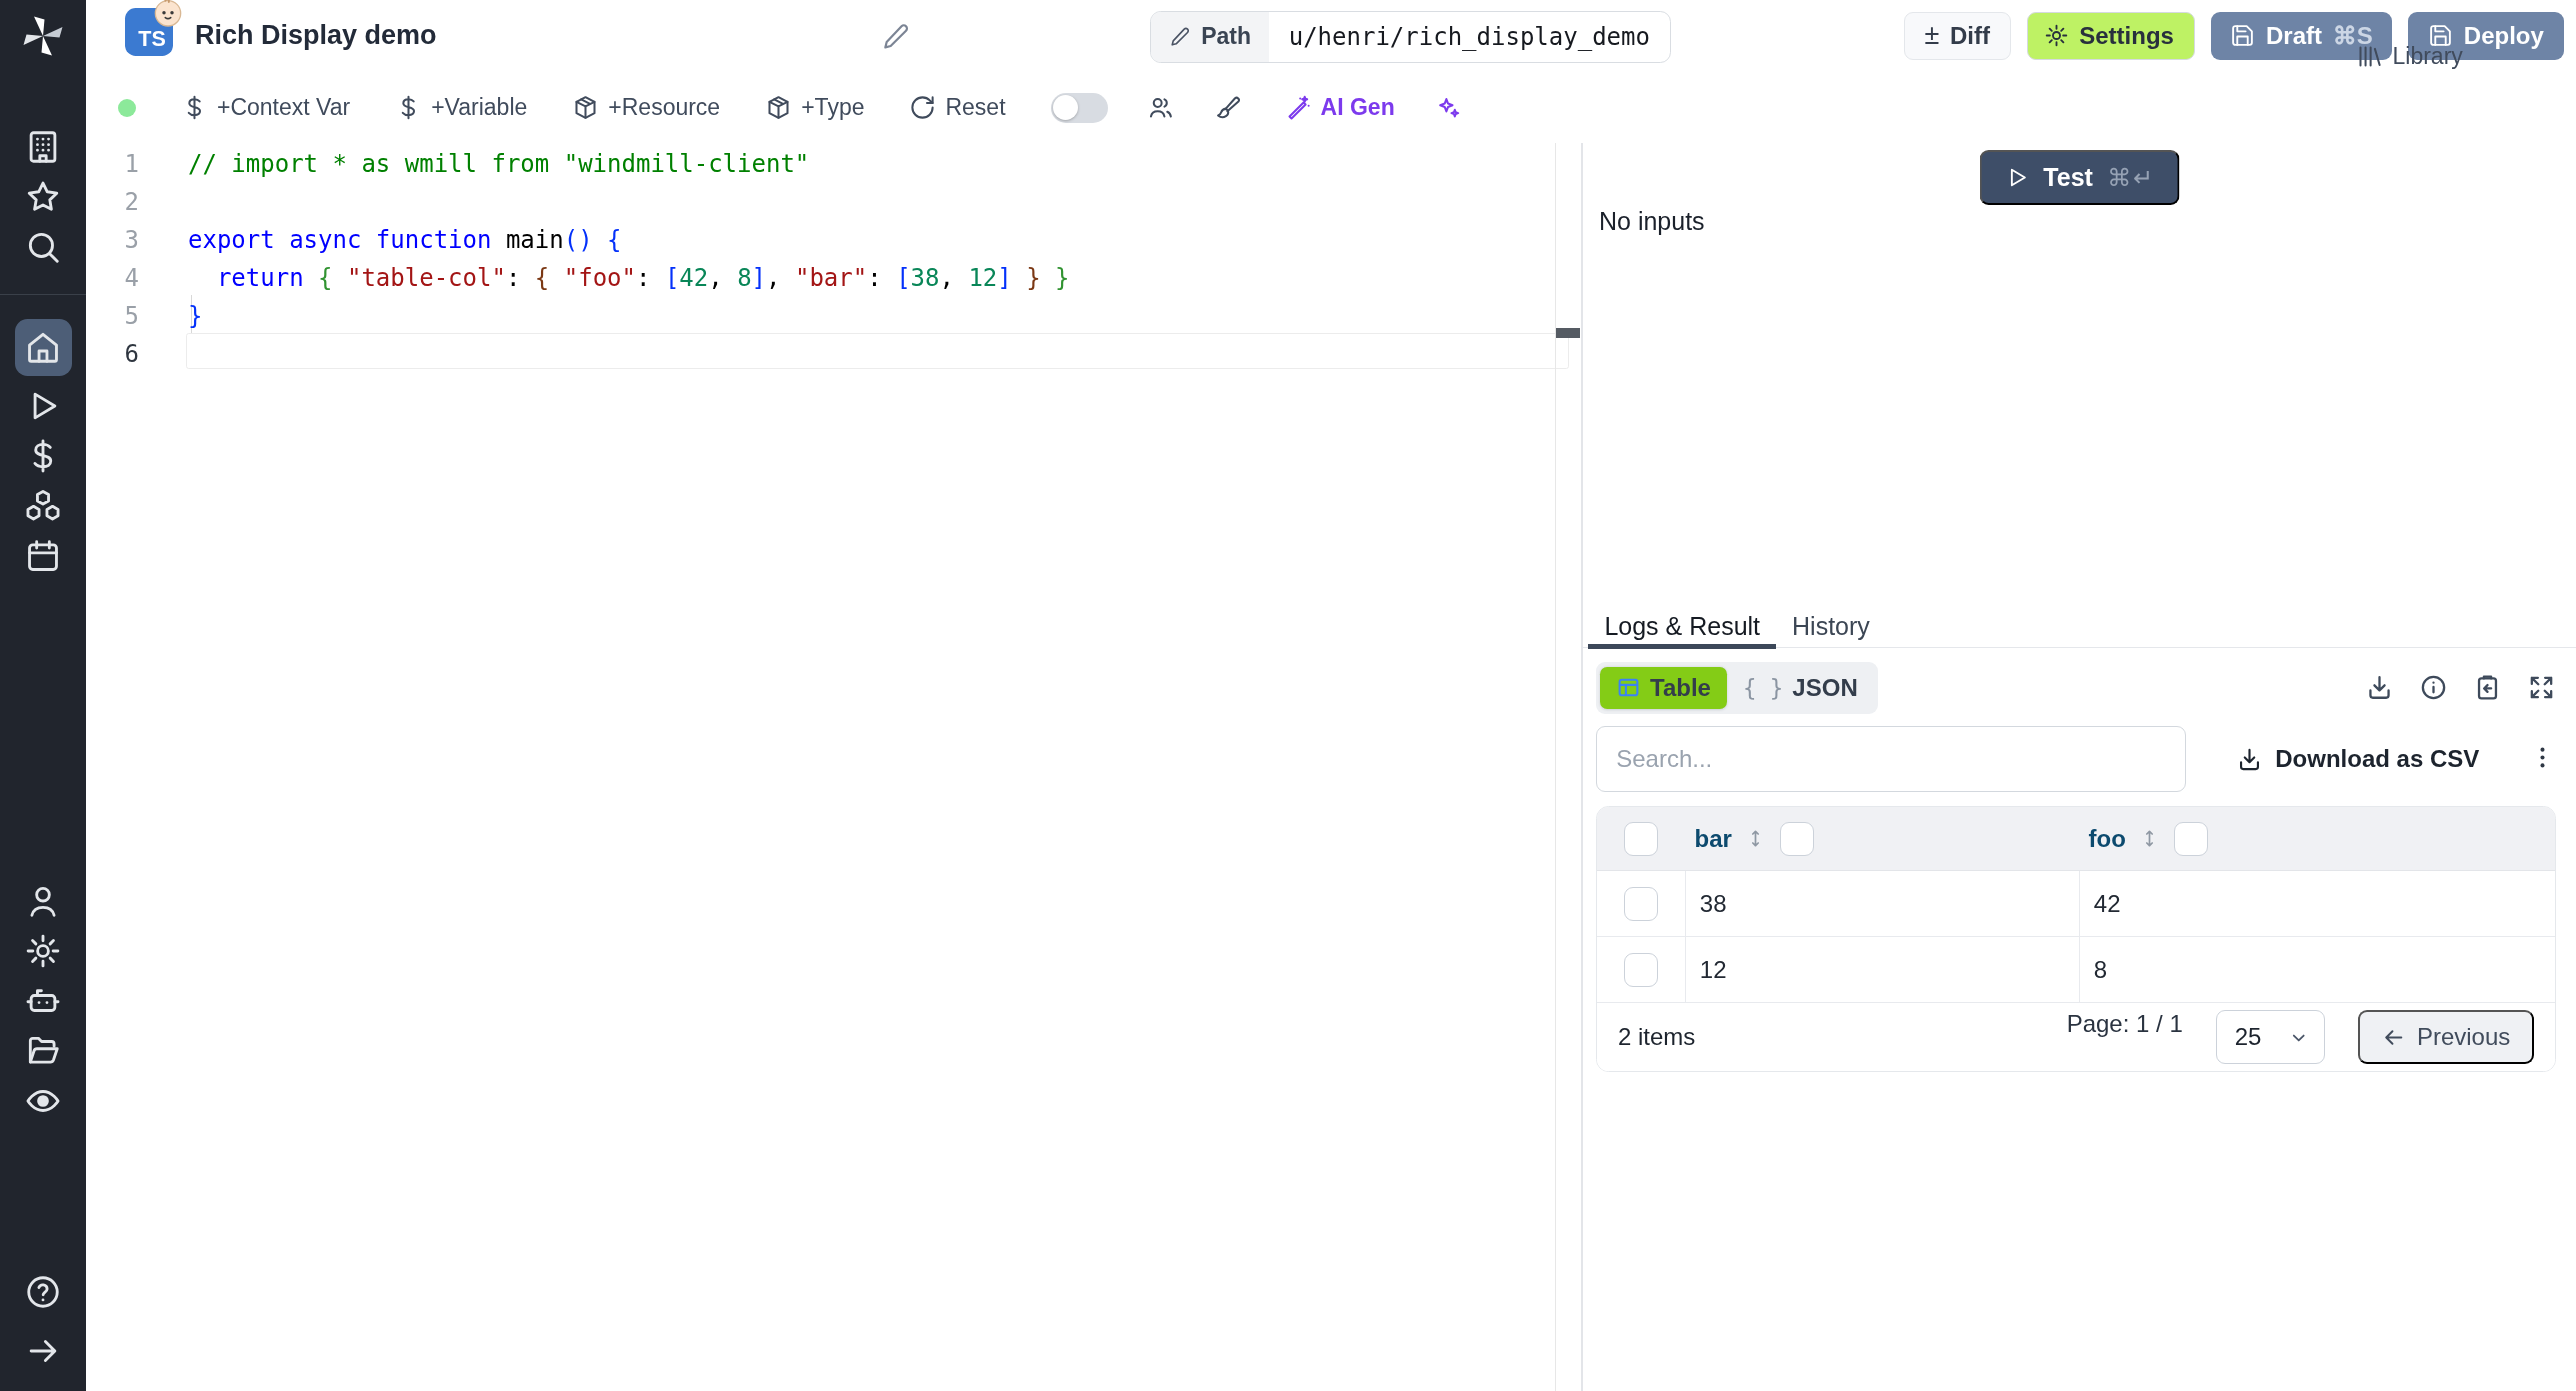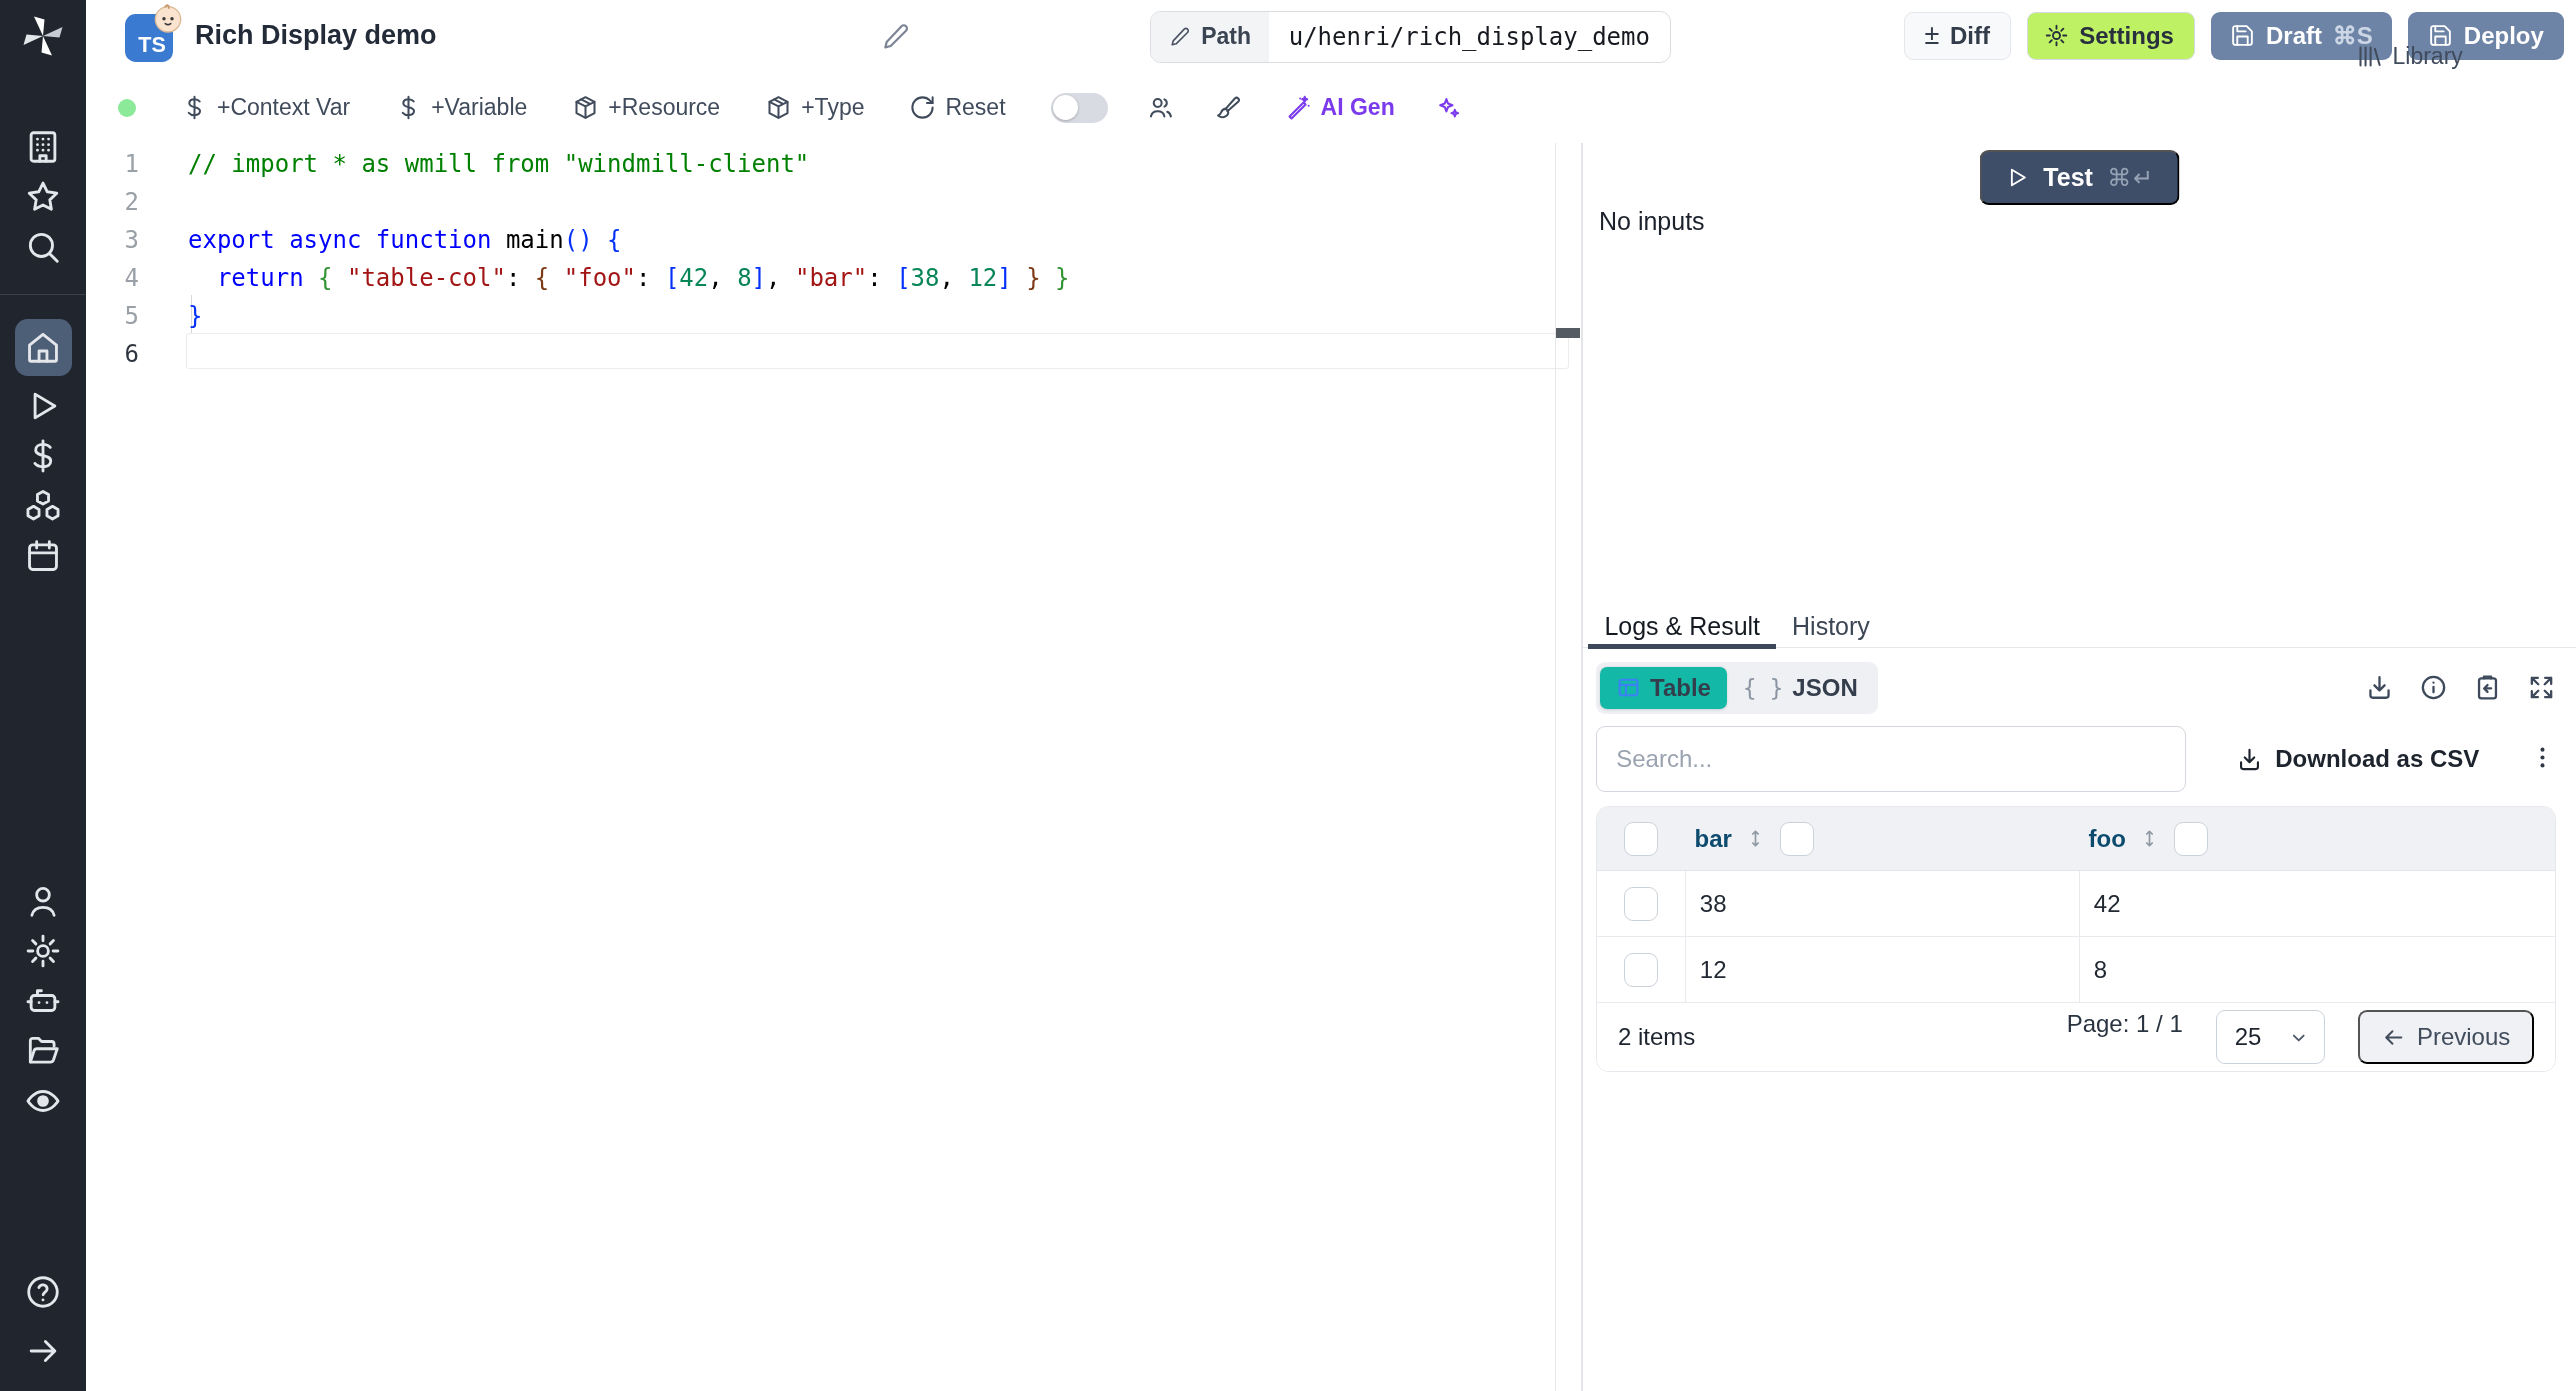--- a/index.html
+++ b/index.html
@@ -16,21 +16,21 @@
             color:#e3e6ea; cursor:pointer; }
   .nav-ic svg { width:38px; height:38px; }
   .nav-ic.active { background:#4d5e77; border-radius:12.5px; height:57px; margin:5.4px 0; }
   .nav-divider { width:86px; height:1.8px; background:#3a4049; margin:21.5px 0 18px 0; }
   .sp-logo { height:50px; }
   .sp-big { height:295px; }
   .nav-footer { margin-top:auto; padding-bottom:16px; display:flex; flex-direction:column; align-items:center; gap:9px; }
 
   
   .topbar { position:absolute; left:86px; top:0; right:0; height:72px; background:#fff; }
-  .ts-badge { position:absolute; left:39px; top:14px; width:48px; height:48px; background:#3b7ad1;
+  .ts-badge { position:absolute; left:39px; top:8px; width:48px; height:48px; background:#3b7ad1;
               border-radius:10.7px; color:#fff; font-weight:700; font-size:21.5px;
               display:flex; align-items:flex-end; justify-content:flex-end; padding:0 7.2px 4.5px 0; }
   .ts-emoji { position:absolute; top:-12.5px; right:-10.7px; width:32px; height:32px; }
   .title { position:absolute; left:109px; top:19.7px; font-size:27px; font-weight:600; color:#232b39; }
   .edit-pencil { position:absolute; left:795px; top:21.5px; width:29px; height:29px; color:#7c8595; cursor:pointer; }
   .edit-pencil svg { width:29px; height:29px; }
   .path-pill { position:absolute; left:1064px; top:10.7px; height:52px; border:1.8px solid #d9dde2;
                border-radius:10.7px; display:flex; align-items:stretch; overflow:hidden; background:#fff; cursor:pointer;}
   .path-left { background:#f3f4f6; display:flex; align-items:center; gap:10.7px; padding:0 18px;
                font-weight:700; font-size:23px; color:#3a4453; }
@@ -94,21 +94,21 @@
   .tab { padding:0 16px; font-size:25px; color:#3c4654; display:flex; align-items:center;
          position:relative; cursor:pointer; }
   .tab.active { color:#151a22; font-weight:500; }
   .tab.active::after { content:""; position:absolute; left:0; right:0; bottom:-1.8px; height:4.5px; background:#3c4859; }
 
   .result-area { padding:0 19.7px 0 12.5px; }
   .seg-row { margin-top:14.3px; display:flex; align-items:center; }
   .seg { background:#eef0f3; border-radius:9px; padding:4.5px; display:flex; align-items:center; }
   .seg-opt { display:flex; align-items:center; gap:9px; padding:7.2px 16px; font-size:24px;
              font-weight:600; color:#333d4b; border-radius:7.2px; cursor:pointer; }
-  .seg-opt.active { background:#14b8a6; box-shadow:0 0.9px 2.7px rgba(16,24,40,.15); }
+  .seg-opt.active { background:#84cc16; box-shadow:0 0.9px 2.7px rgba(16,24,40,.15); }
   .seg-opt svg { width:25px; height:25px; }
   .json-glyph { color:#8b95a2; font-family:"DejaVu Sans Mono",monospace; font-size:22.4px; font-weight:400; }
   .head-icons { margin-left:auto; display:flex; gap:25px; color:#3e4a5b; }
   .head-icons .hic { width:29px; height:29px; cursor:pointer; }
   .head-icons svg { width:29px; height:29px; }
 
   .search-row { margin-top:12.5px; display:flex; align-items:center; }
   .search-input { width:590px; height:66px; border:1.8px solid #d3d8de; border-radius:9px;
                   padding:0 19.7px; font-size:24px; color:#1f2630; outline:none;
                   font-family:"Liberation Sans",sans-serif; }

